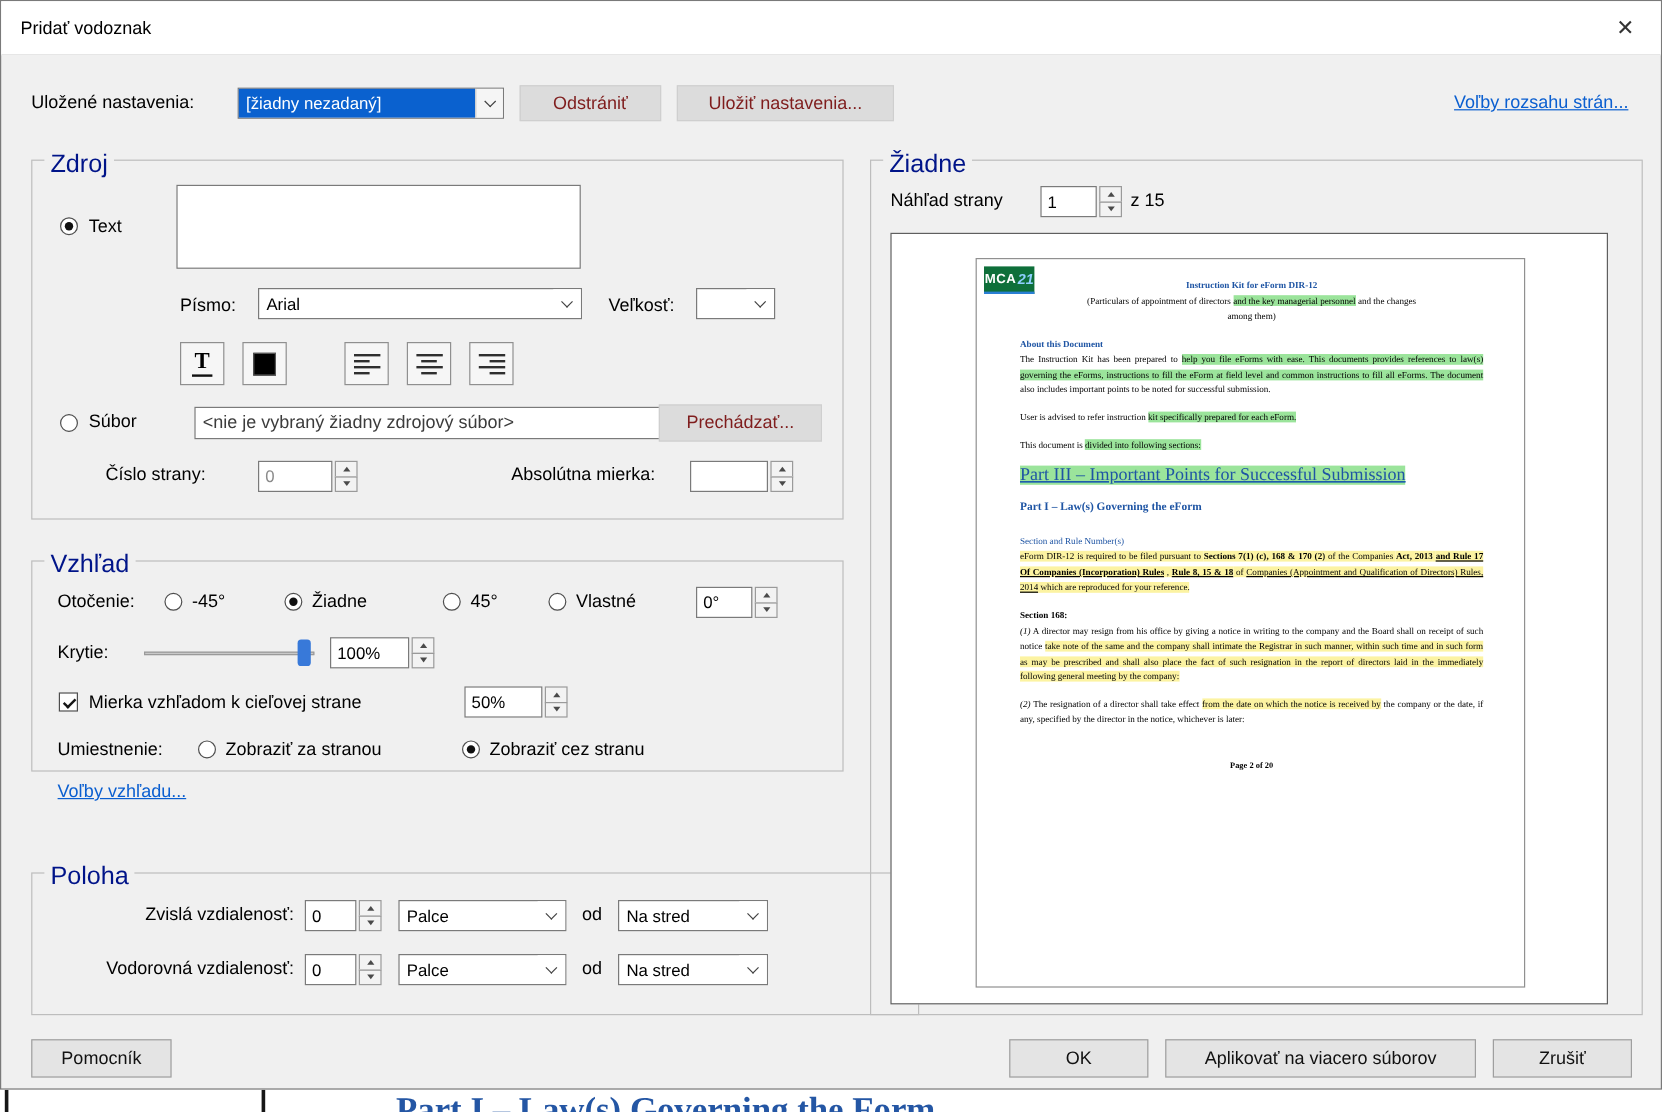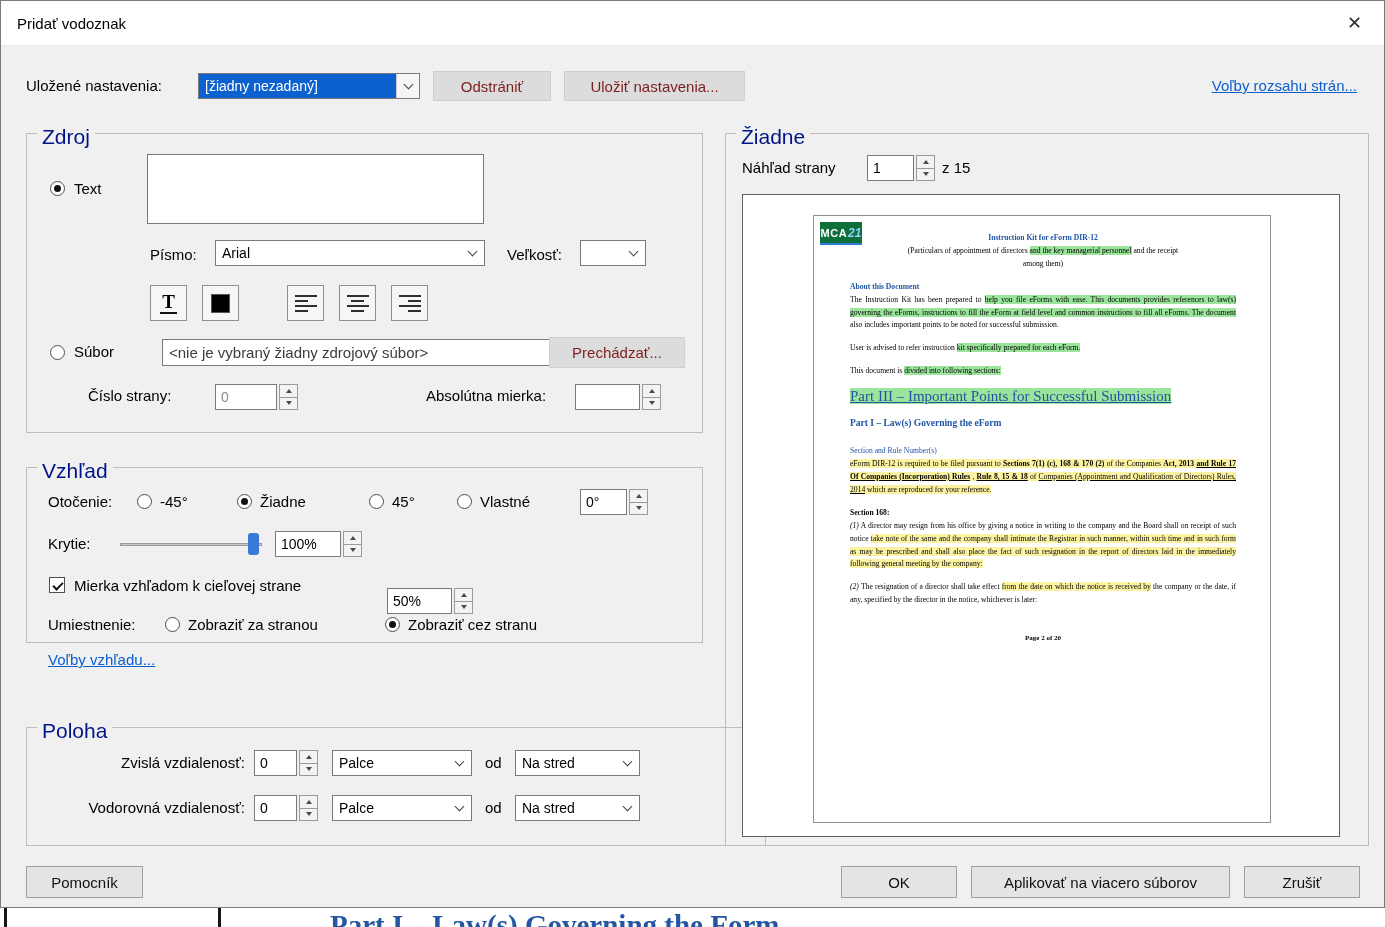--- a/index.html
+++ b/index.html
@@ -249,21 +249,21 @@
               <i class="tri up"></i>
             </div>
           <div class="spin-b">
               <i class="tri down"></i>
             </div>
         </div>
       </div>
 
       <span class="checkbox checked" style="left:22px; top:109px"></span>
       <span class="lbl" style="left:47px; top:110px">Mierka vzhľadom k cieľovej strane</span>
-      <div class="spin" style="left:360px; top:120px; width:86px">
+      <div class="spin" style="left:360px; top:104px; width:86px">
         <div class="spin-box">
             <span>50%</span>
           </div>
         <div class="spin-btns">
           <div class="spin-b">
               <i class="tri up"></i>
             </div>
           <div class="spin-b">
               <i class="tri down"></i>
             </div>
@@ -359,21 +359,21 @@
       <span class="lbl" style="left:216px; top:26px">z 15</span>
 
       <div class="preview-box" style="left:16px; top:60px; width:598px; height:643px">
         <div class="page" style="left:70px; top:20px; width:458px; height:608px">
           <div class="mca-logo">
             <span class="mca-txt">MCA</span>
               <span class="mca-21">21</span>
           </div>
           <div id="doc-content">
               <div class="db c blue b first"><span>Instruction Kit for eForm DIR-12</span></div>
-              <div class="db c"><span>(Particulars of appointment of directors </span><span class="m-g">and the key managerial personnel</span><span> and the receipt</span></div>
+              <div class="db c"><span>(Particulars of appointment of directors </span><span class="m-g">and the key managerial personnel</span><span> and the changes</span></div>
               <div class="db c"><span>among them)</span></div>
               <div class="db blue b sp"><span>About this Document</span></div>
               <div class="db j"><span>The Instruction Kit has been prepared to </span><span class="m-g">help you file eForms with ease. This documents provides references to law(s) governing the eForms, instructions to fill the eForm at field level and common instructions to fill all eForms. The document</span><span> also includes important points to be noted for successful submission.</span></div>
               <div class="db j sp"><span>User is advised to refer instruction </span><span class="m-g">kit specifically prepared for each eForm.</span></div>
               <div class="db sp"><span>This document is </span><span class="m-g">divided into following sections:</span></div>
               <div class="db link sp"><span>Part I – Laws Governing the eForm</span></div>
               <div class="db link sp"><span>Part II – Instructions to fill the eForm</span></div>
               <div class="db link sp"><span class="m-g">Part III – Important Points for Successful Submission</span></div>
               <div class="db i b sp"><span>Click on any section link to refer to the section.</span></div>
               <div class="db blue b big sp2"><span>Part I – Law(s) Governing the eForm</span></div>

